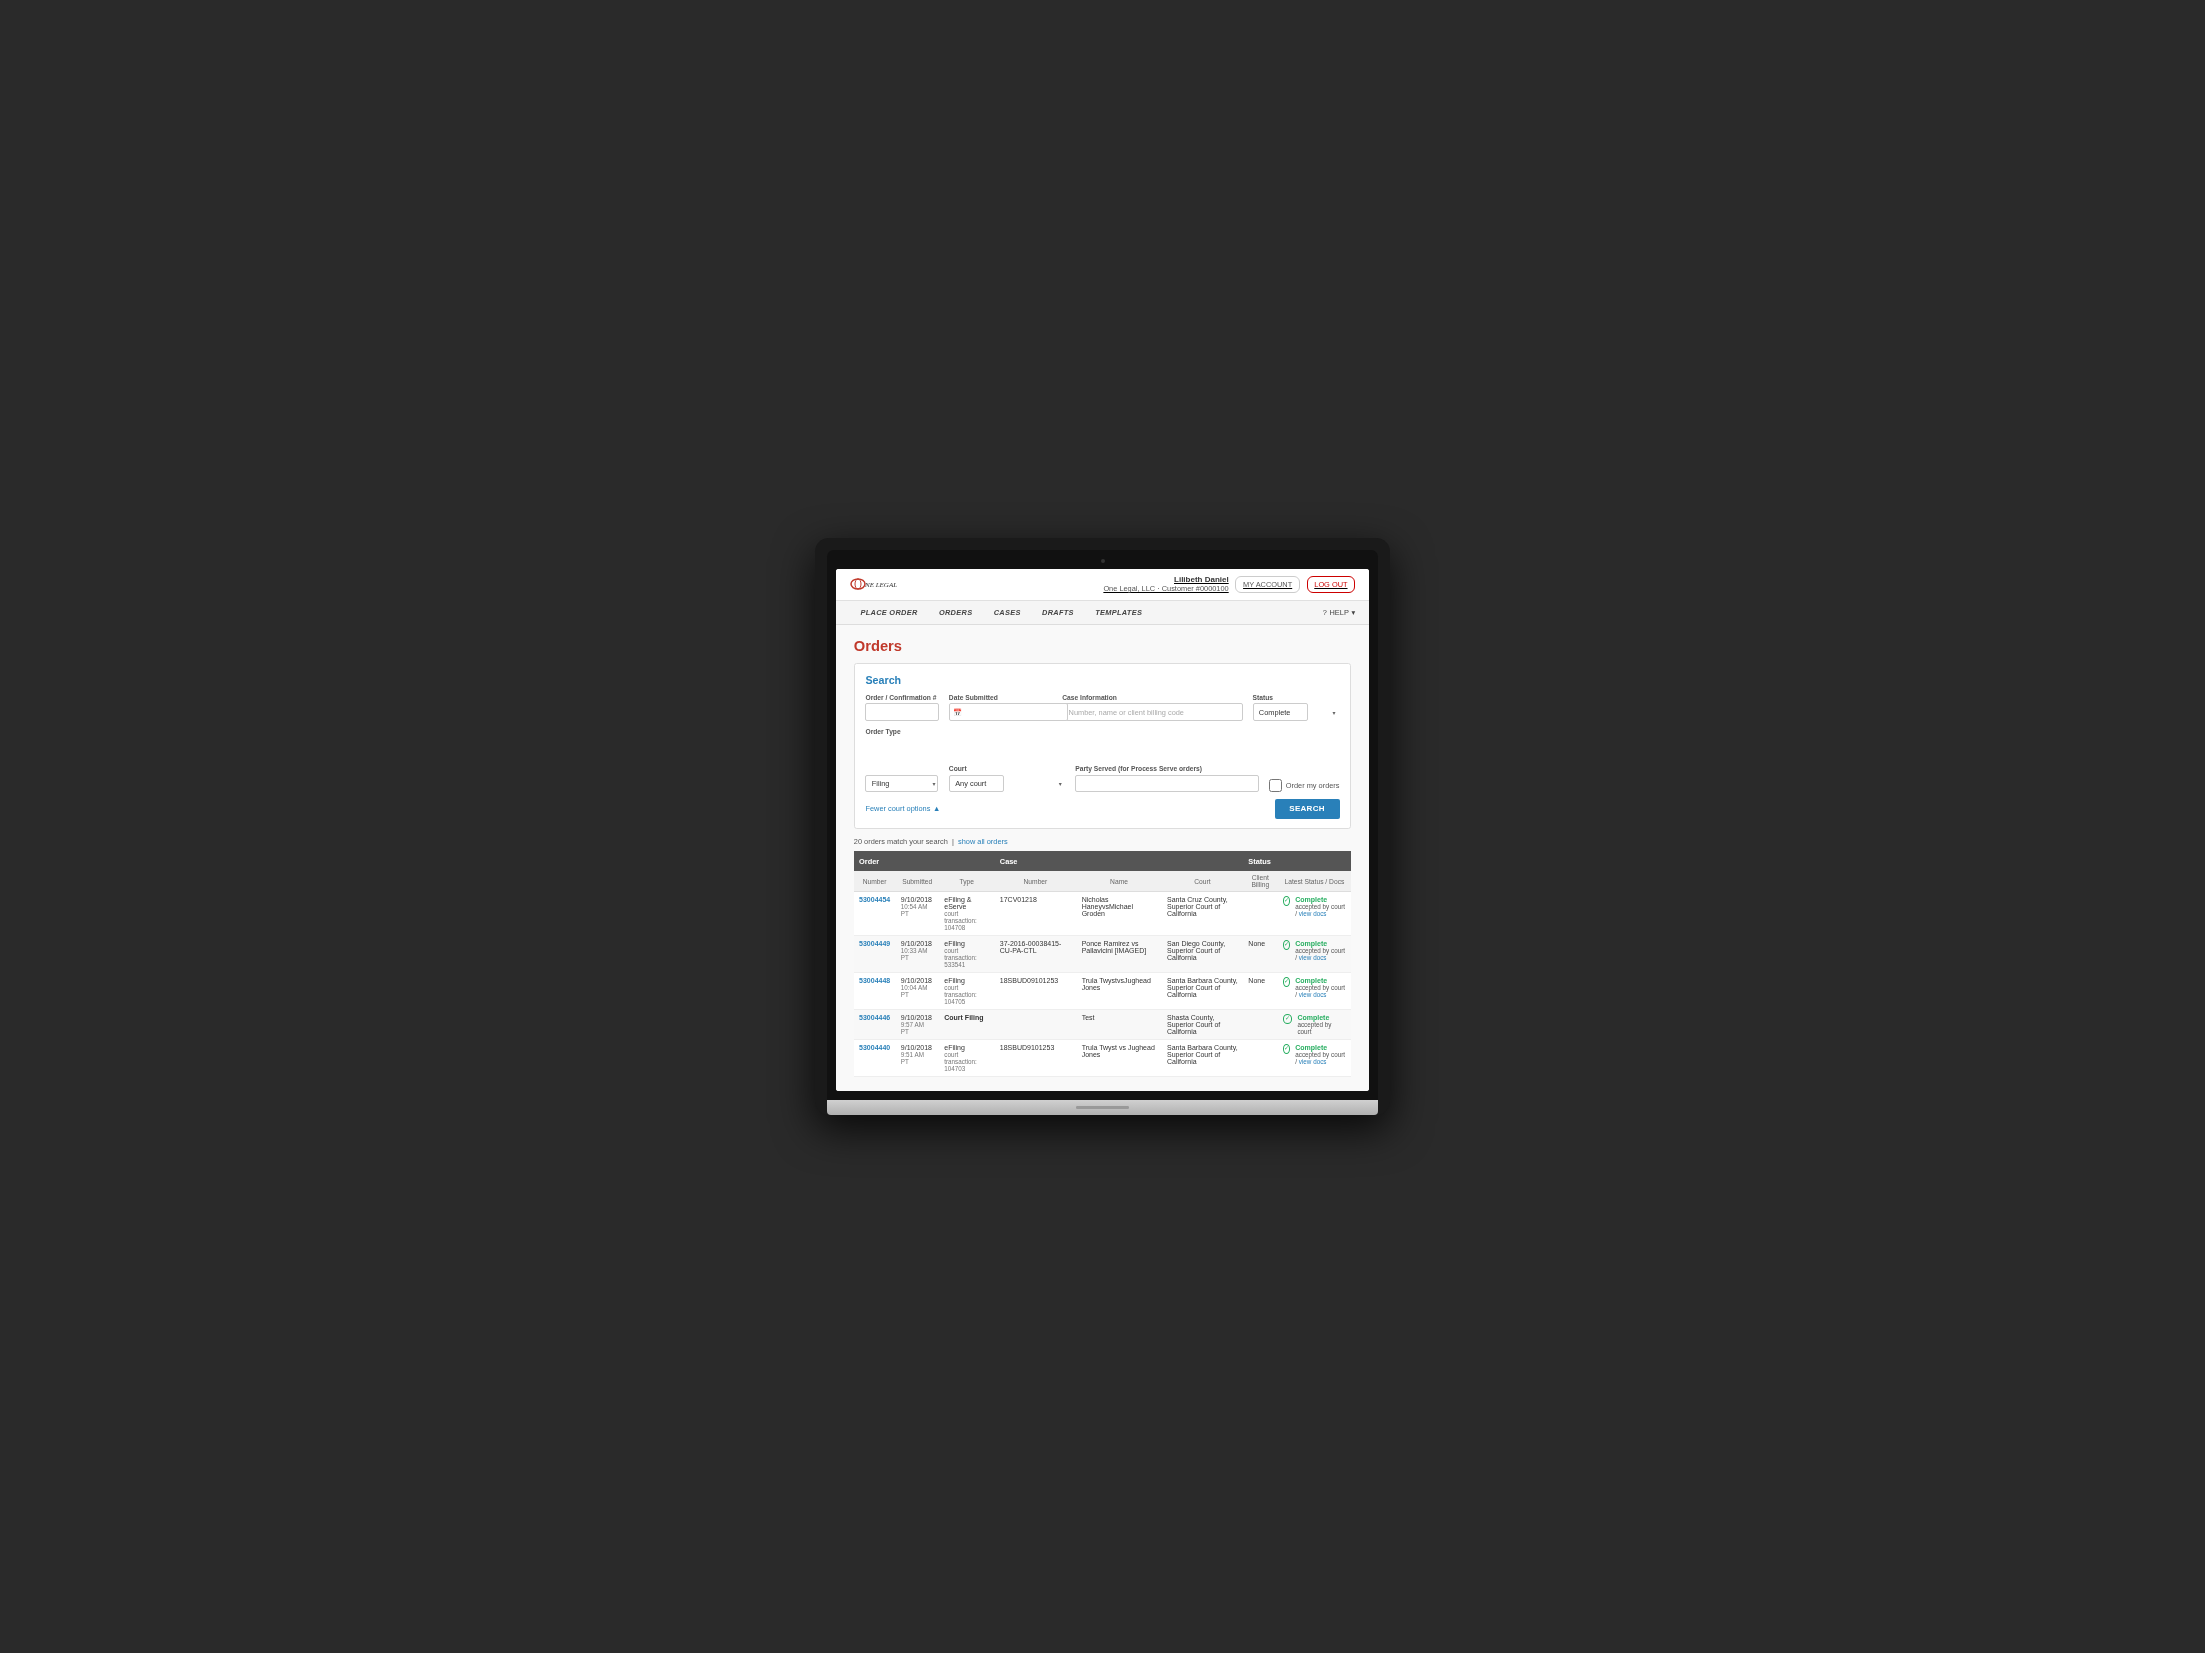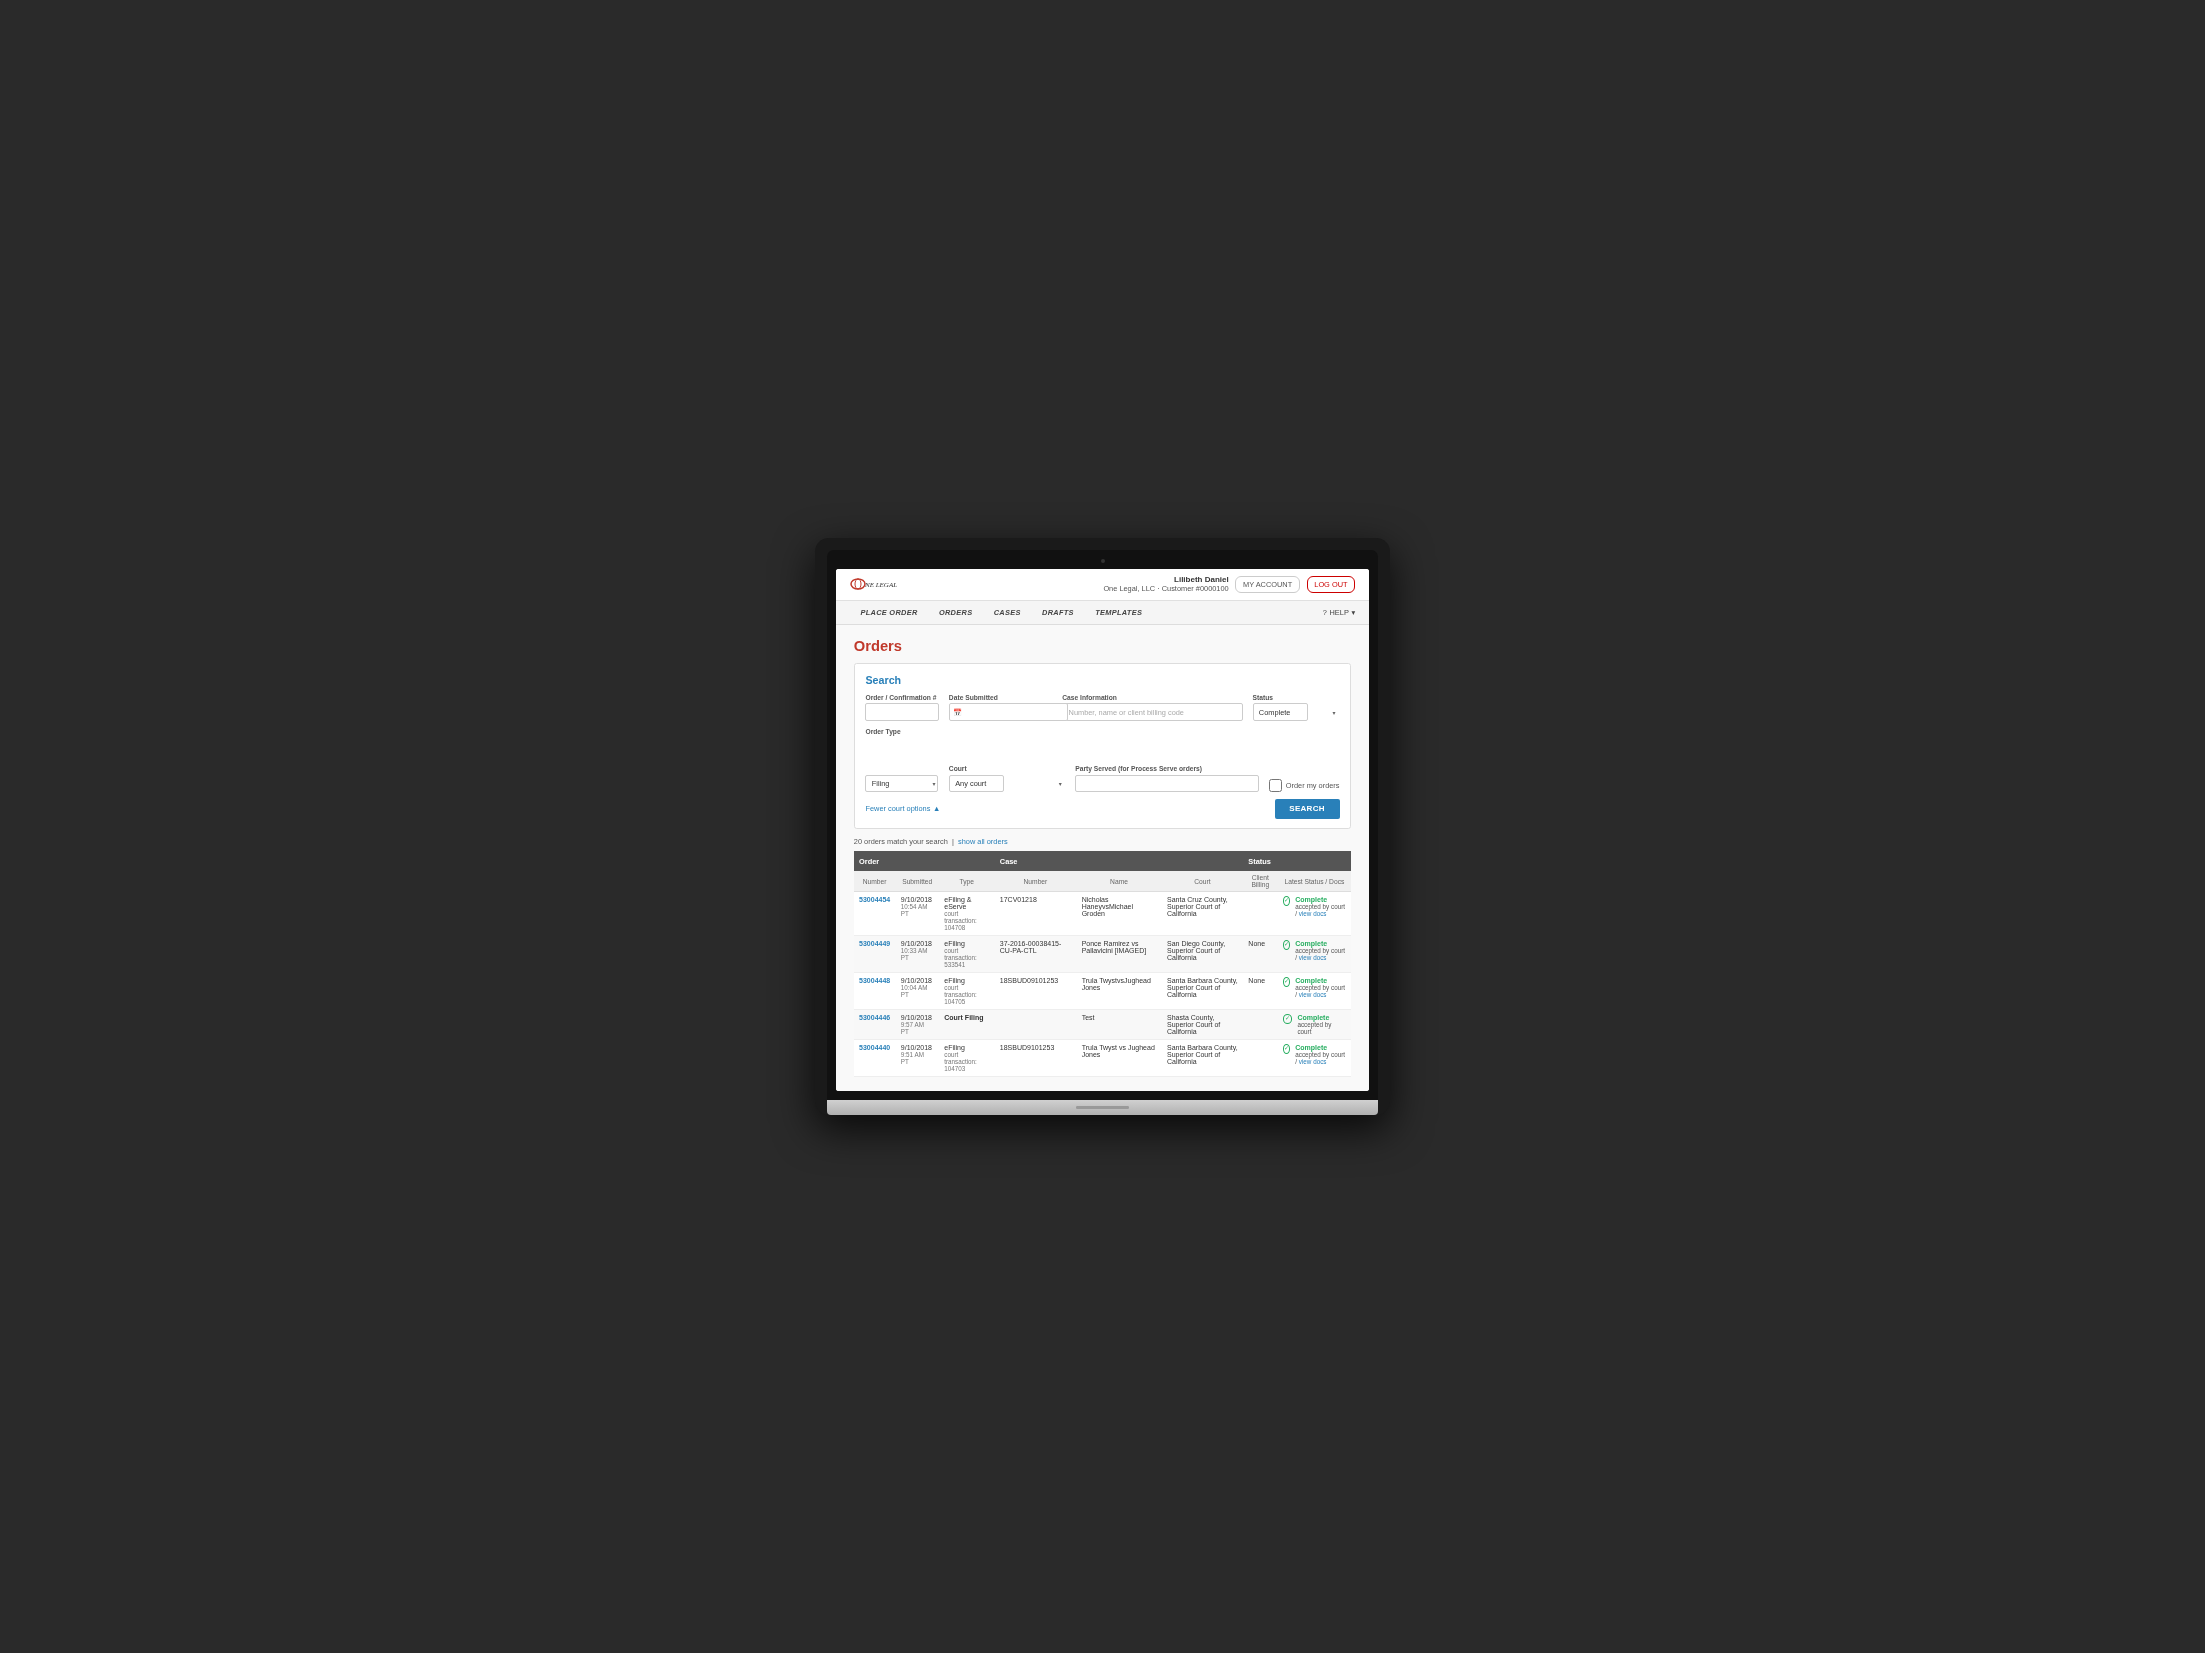--- a/index.html
+++ b/index.html
@@ -51,20 +51,21 @@
     }
 
     
     .app-header {
       background: #fff;
       padding: 6.7px 13.4px;
       display: flex;
       justify-content: space-between;
       align-items: center;
       border-bottom: 0.7px solid #e0e0e0;
+      text-decoration: underline;
     }
     .logo-area {
       display: flex;
       align-items: center;
     }
     .logo-svg { width: 60px; }
     .header-right {
       display: flex;
       align-items: center;
       gap: 6.7px;

